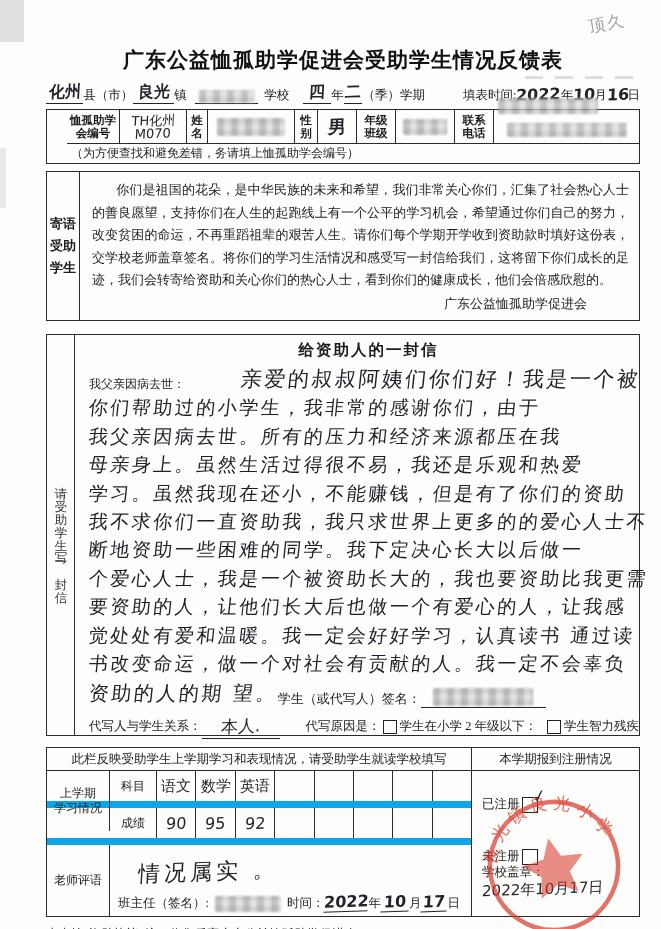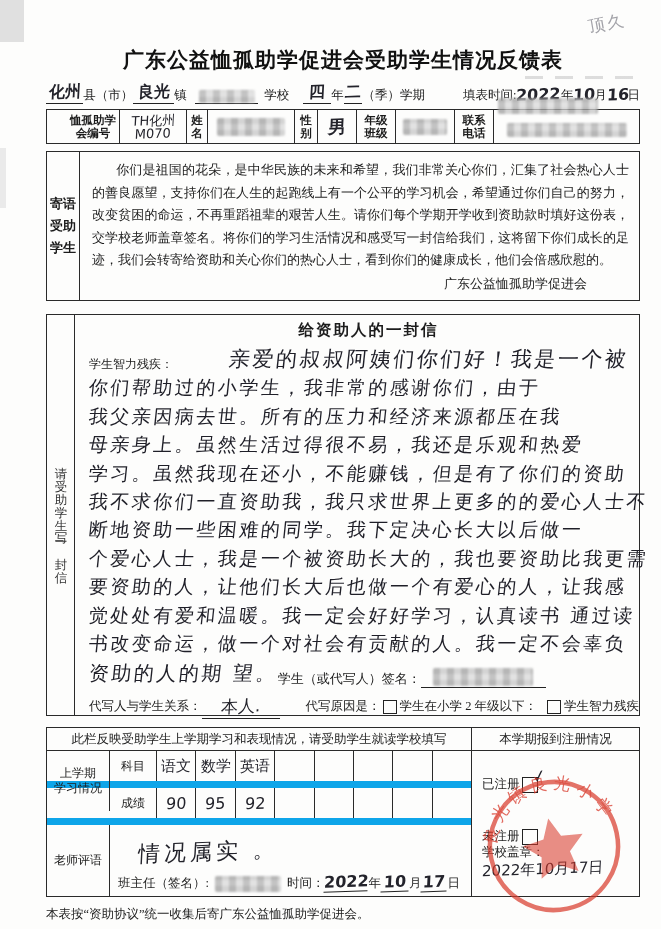--- a/index.html
+++ b/index.html
@@ -157,20 +157,21 @@
           <div class="lbl2">
               <div>联系</div>
               <div>电话</div>
             </div>
         </div>
         <div class="c" style="flex:1">
           <span class="blur" style="position:absolute;left:4px;top:-12px;width:100px;height:16px"></span>
           <span class="blur" style="width:120px;height:14px;margin-top:6px"></span>
         </div>
       </div>
+      <div class="t1note">（为方便查找和避免差错，务请填上恤孤助学会编号）</div>
     </div>
 
     <div class="t2">
       <div class="t2label">
         <div>寄语</div>
         <div>受助</div>
         <div>学生</div>
       </div>
       <div class="t2body">
         <span style="display:inline-block;width:24px"></span><span>你们是祖国的花朵，是中华民族的未来和希望，我们非常关心你们，汇集了社会热心人士的善良愿望，支持你们在人生的起跑线上有一个公平的学习机会，希望通过你们自己的努力，改变贫困的命运，不再重蹈祖辈的艰苦人生。请你们每个学期开学收到资助款时填好这份表，交学校老师盖章签名。将你们的学习生活情况和感受写一封信给我们，这将留下你们成长的足迹，我们会转寄给资助和关心你们的热心人士，看到你们的健康成长，他们会倍感欣慰的。</span>
@@ -178,21 +179,21 @@
       </div>
     </div>
 
     <div class="t3">
       <div class="t3label">
         <span class="vtext">请受助学生写一封信</span>
       </div>
       <div class="t3main">
         <div class="ltitle">给资助人的一封信</div>
         <div class="lrow1">
-          <span class="lsal">学生智力残疾：</span>
+          <span class="lsal">我父亲因病去世：</span>
           <span class="hw-line" style="margin-left:56px;font-size:21px">亲爱的叔叔阿姨们你们好！我是一个被</span>
         </div>
         <div class="hw-line">你们帮助过的小学生，我非常的感谢你们，由于</div>
         <div class="hw-line">我父亲因病去世。所有的压力和经济来源都压在我</div>
         <div class="hw-line">母亲身上。虽然生活过得很不易，我还是乐观和热爱</div>
         <div class="hw-line">学习。虽然我现在还小，不能赚钱，但是有了你们的资助</div>
         <div class="hw-line">我不求你们一直资助我，我只求世界上更多的的爱心人士不</div>
         <div class="hw-line">断地资助一些困难的同学。我下定决心长大以后做一</div>
         <div class="hw-line">个爱心人士，我是一个被资助长大的，我也要资助比我更需</div>
         <div class="hw-line">要资助的人，让他们长大后也做一个有爱心的人，让我感</div>

